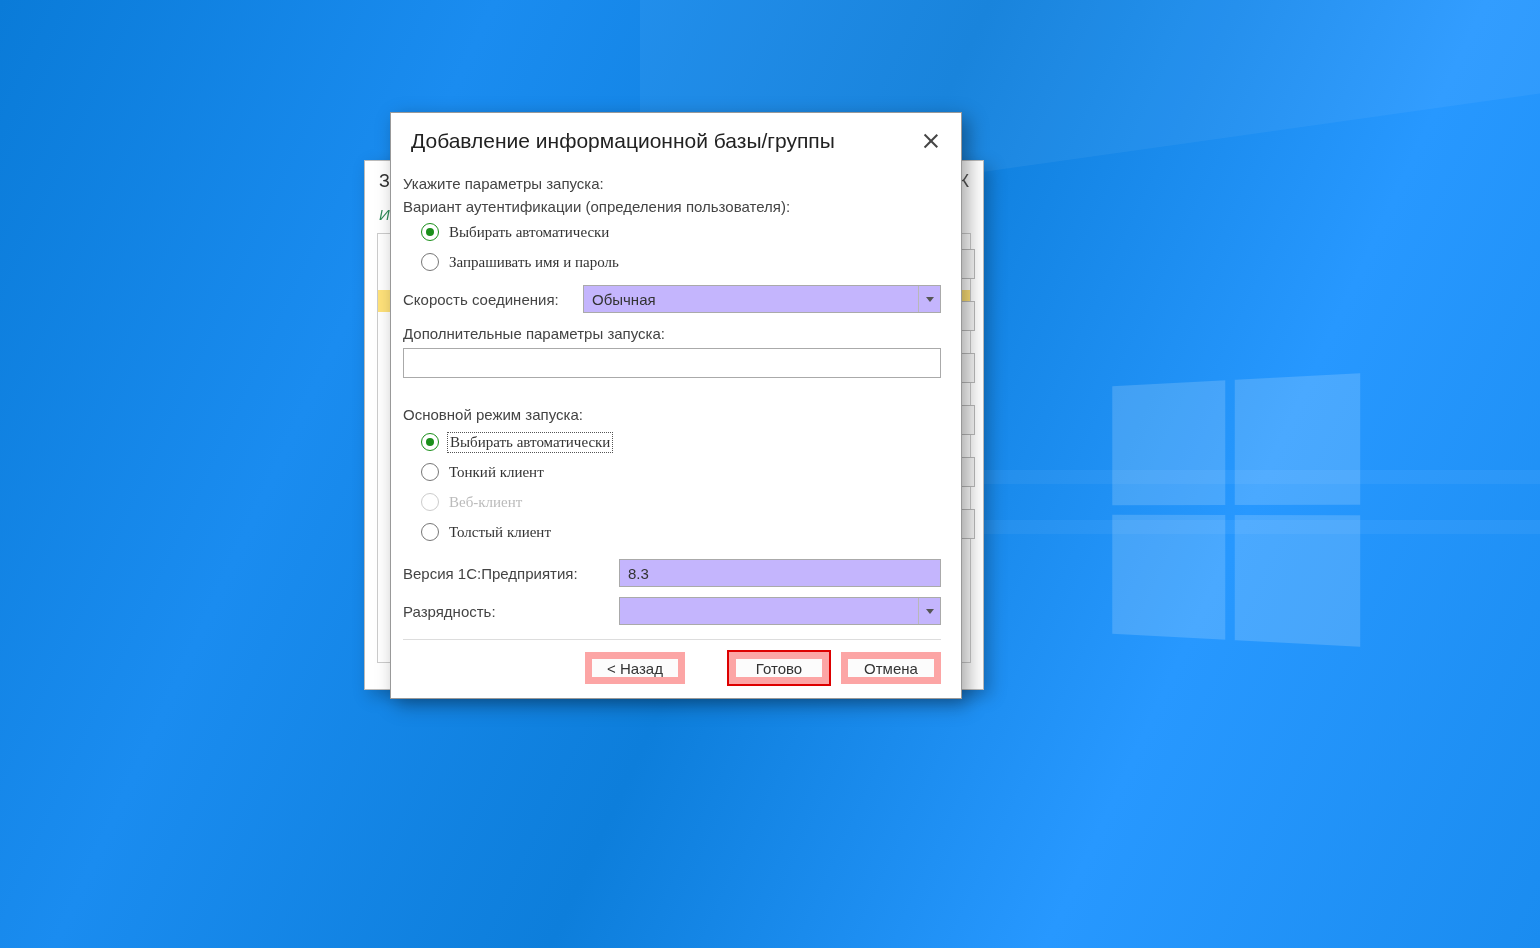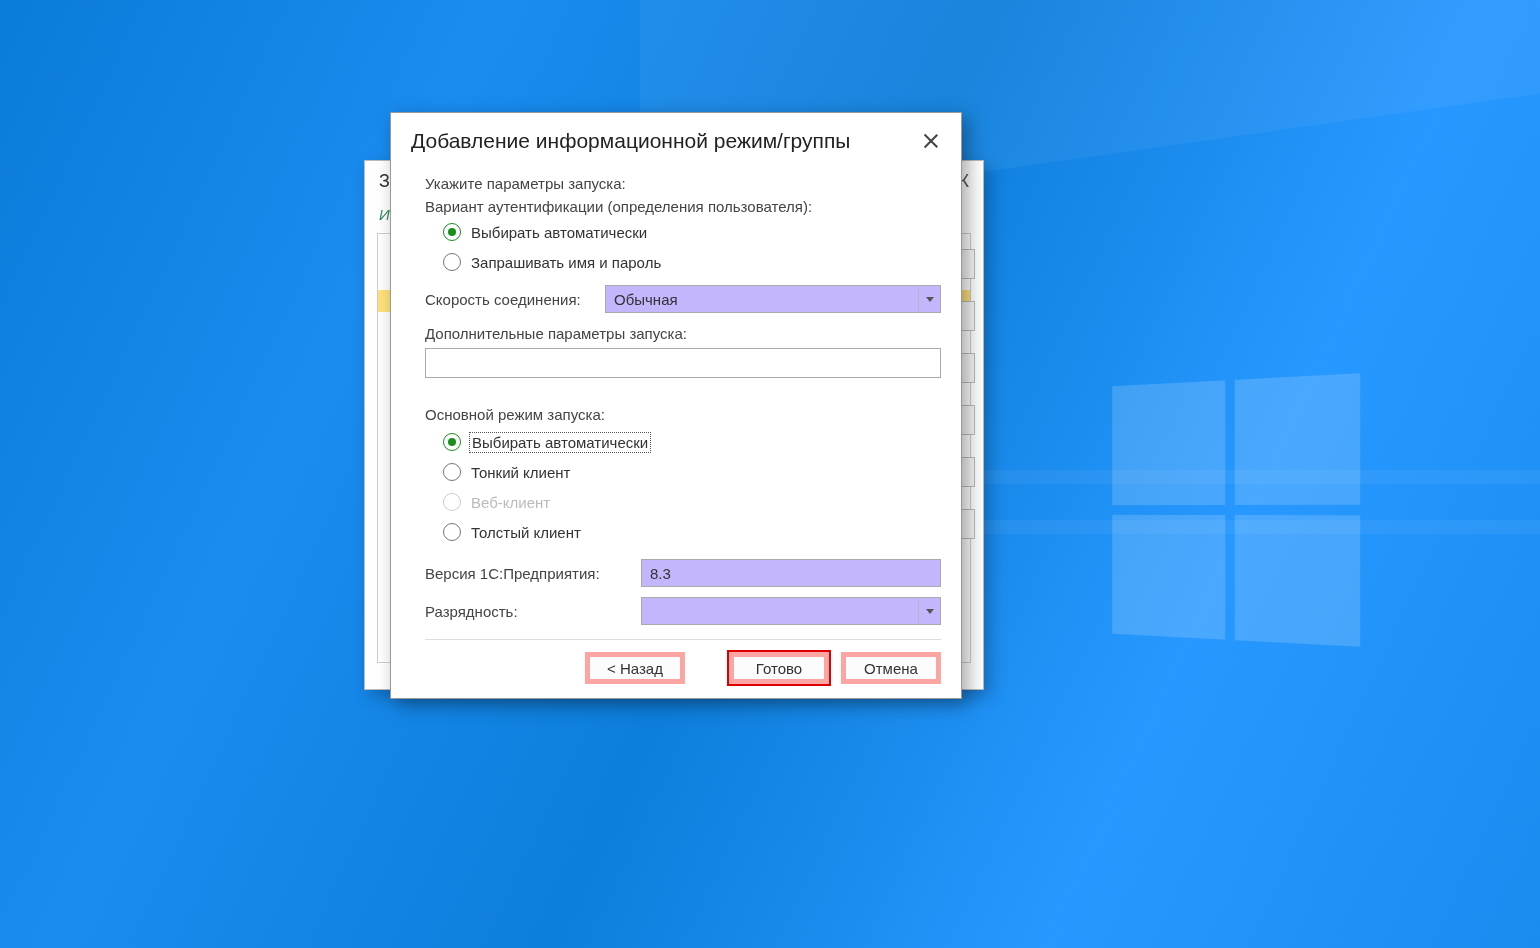--- a/index.html
+++ b/index.html
@@ -124,21 +124,21 @@
     .dialog .dtitle .close::after {
       content: "";
       position: absolute;
       left: 9px; top: 1px;
       width: 1.5px; height: 18px;
       background: #444;
     }
     .dialog .dtitle .close::before { transform: rotate(45deg); }
     .dialog .dtitle .close::after  { transform: rotate(-45deg); }
 
-    .dbody { padding: 4px 20px 0 34px; }
+    .dbody { padding: 4px 20px 0 12px; }
     .lbl { color: #444; margin: 8px 0 6px 0; }
     .sub { margin: 2px 0 4px 0; }
 
     .radio-row {
       display: flex;
       align-items: center;
       gap: 10px;
       margin: 4px 0 4px 18px;
       height: 26px;
     }
@@ -152,21 +152,21 @@
     .radio.sel { border-color: #1a8f1a; }
     .radio.sel::after {
       content: "";
       position: absolute;
       left: 4px; top: 4px;
       width: 8px; height: 8px;
       background: #1a8f1a;
       border-radius: 50%;
     }
     .radio.disabled { border-color: #ccc; }
-    .rlabel { color: #333; }
+    .rlabel { color: #333; font-family: Liberation Serif, serif; }
     .rlabel.disabled { color: #bbb; }
     .rlabel.focused { outline: 1px dotted #555; outline-offset: 1px; padding: 0 1px; }
 
     .formrow {
       display: flex;
       align-items: center;
       margin: 10px 0;
     }
     .formrow .flabel { width: 180px; color: #444; }
     .formrow.wide .flabel { width: 216px; }
@@ -210,21 +210,21 @@
 
     .btnrow {
       display: flex;
       justify-content: flex-end;
       gap: 12px;
       padding: 0 20px;
     }
     .btn {
       min-width: 100px;
       height: 32px;
-      border: 5px solid #fca5a5;
+      border: 7px solid #fca5a5;
       background: #fcfcfc;
       display: flex;
       align-items: center;
       justify-content: center;
       color: #333;
       cursor: pointer;
       font-size: 15px;
     }
     .btn.highlight {
       outline: 2.5px solid #d00;
@@ -260,21 +260,21 @@
     <div class="sbtn"></div>
     <div class="sbtn"></div>
     <div class="sbtn"></div>
     <div class="sbtn"></div>
     <div class="sbtn"></div>
   </div>
 </div>
 
 <div class="dialog">
   <div class="dtitle">
-    <h1>Добавление информационной режим/группы</h1>
+    <h1>Добавление информационной базы/группы</h1>
     <div class="close"></div>
   </div>
 
   <div class="dbody">
     <div class="lbl">Укажите параметры запуска:</div>
 
     <div class="lbl sub">Вариант аутентификации (определения пользователя):</div>
     <div class="radio-row">
       <span class="radio sel"></span>
       <span class="rlabel">Выбирать автоматически</span>

